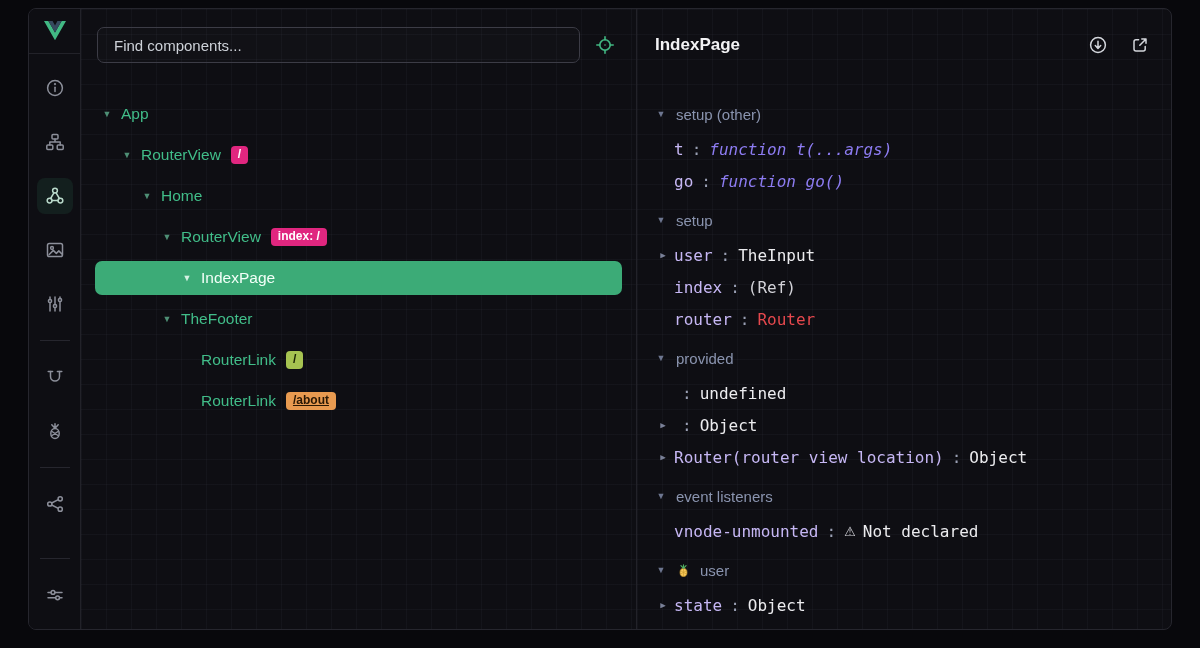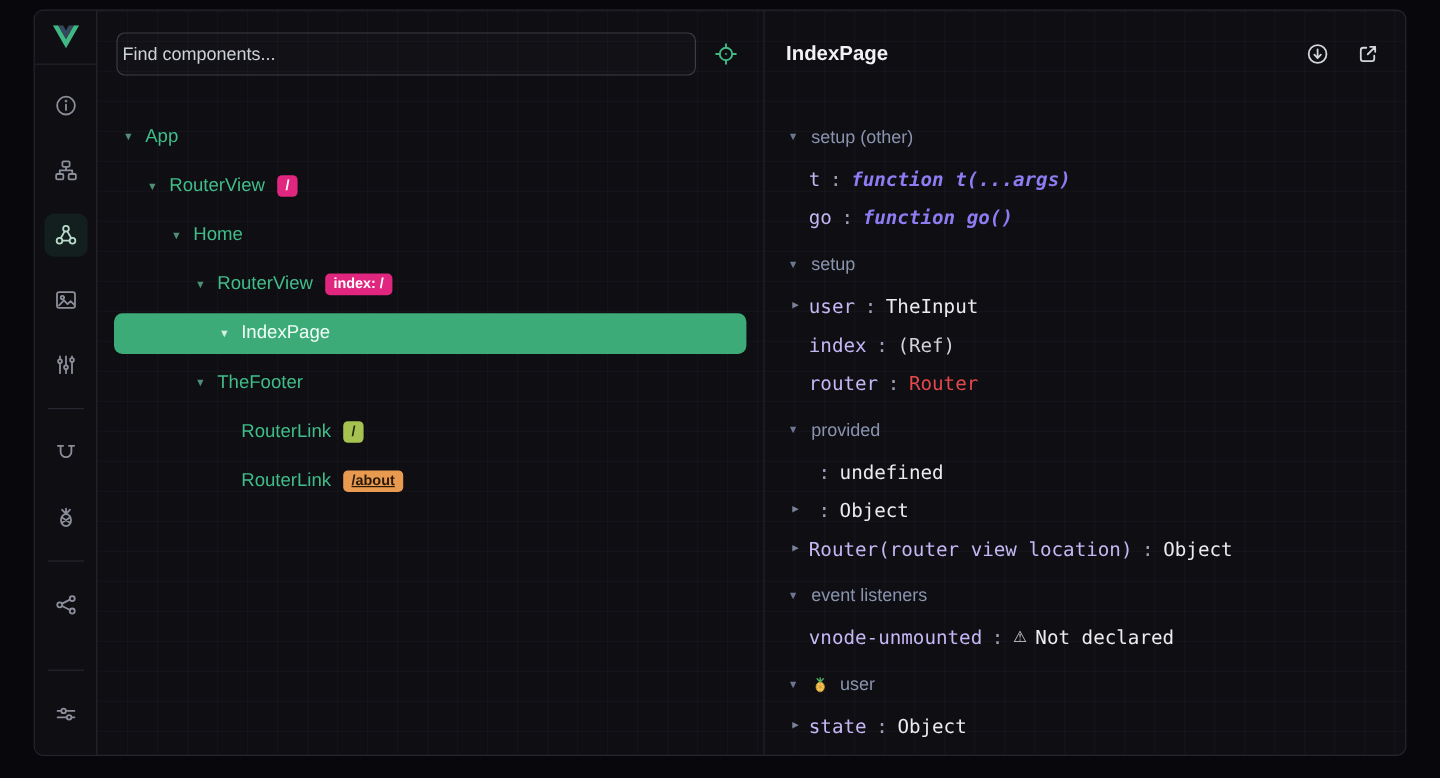--- a/index.html
+++ b/index.html
@@ -28,21 +28,21 @@
   
   .grid-bg { background-image:
       linear-gradient(rgba(128,138,162,0.055) 1px, transparent 1px),
       linear-gradient(90deg, rgba(128,138,162,0.055) 1px, transparent 1px);
       background-size:25px 25px; }
 
   
   .pane-left { width:555px; flex:none; display:flex; flex-direction:column; min-width:0; }
   .toolbar { height:72px; flex:none; display:flex; align-items:center; padding:0 14px 0 16px; gap:8px; }
   .search { flex:1; height:36px; border:1px solid #3c3c46; border-radius:7px; display:flex;
-            align-items:center; padding:0 4px; background:rgba(255,255,255,0.015); }
+            align-items:center; padding:0 16px; background:rgba(255,255,255,0.015); }
   .search input { flex:1; background:transparent; border:none; outline:none; color:#e8e8ea;
                   font-family:"Liberation Sans", sans-serif; font-size:15px; }
   .search input::placeholder { color:#cdd1d8; opacity:1; }
   .target-btn { width:34px; height:34px; flex:none; background:none; border:none; color:#42b883;
                 display:flex; align-items:center; justify-content:center; cursor:pointer; }
   .target-btn svg { stroke:currentColor; fill:none; stroke-width:1.6; stroke-linecap:round; }
 
   .tree { flex:1; overflow:hidden; padding-top:16px; }
   .trow { height:34px; margin:0 14px 7px 14px; display:flex; align-items:center; border-radius:7px;
           color:#41bd89; font-size:15.5px; cursor:pointer;
@@ -71,21 +71,21 @@
            font-family:"DejaVu Sans Mono", monospace; font-size:16px; }
   .section { margin-bottom:4px; }
   .shead { height:38px; display:flex; align-items:center; gap:9px; color:#8a94af;
            font-family:"Liberation Sans", sans-serif; font-size:15px; cursor:pointer; }
   .shead .scaret { width:12px; font-size:9px; color:#6d7690; text-align:center; }
   .srow { height:32px; display:flex; align-items:center; cursor:pointer; }
   .rcaret { width:16px; flex:none; font-size:9px; color:#7a8198; text-align:center; margin-right:3px; }
   .rkey { color:#c6b7f4; }
   .rsep { color:#9aa0b4; margin:0 8px; }
   .rval { color:#ececef; }
-  .rval.function { color:#8d7cf2; font-style:italic;font-weight:bold; }
+  .rval.function { color:#8d7cf2; font-style:italic; }
   .rval.muted { color:#d2d2d8; }
   .rval.error { color:#e5484d; }
   .warn-glyph { color:#d8d8de; margin-right:7px; font-size:13px;
                 font-family:"DejaVu Sans", sans-serif; }
   .pinia-svg { width:15px; height:15px; }
 </style>
 </head>
 <body>
 
 <div class="frame">

